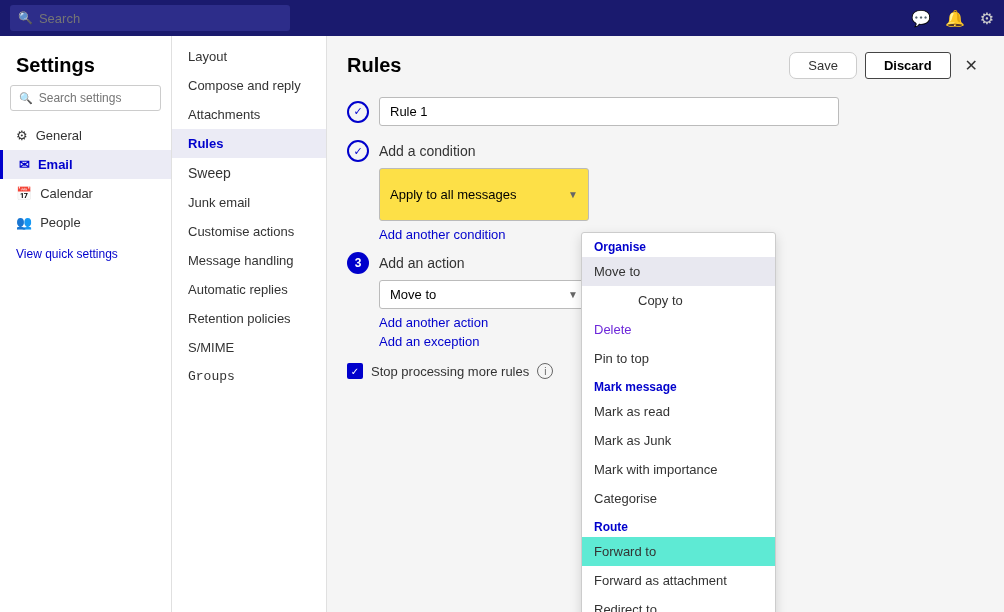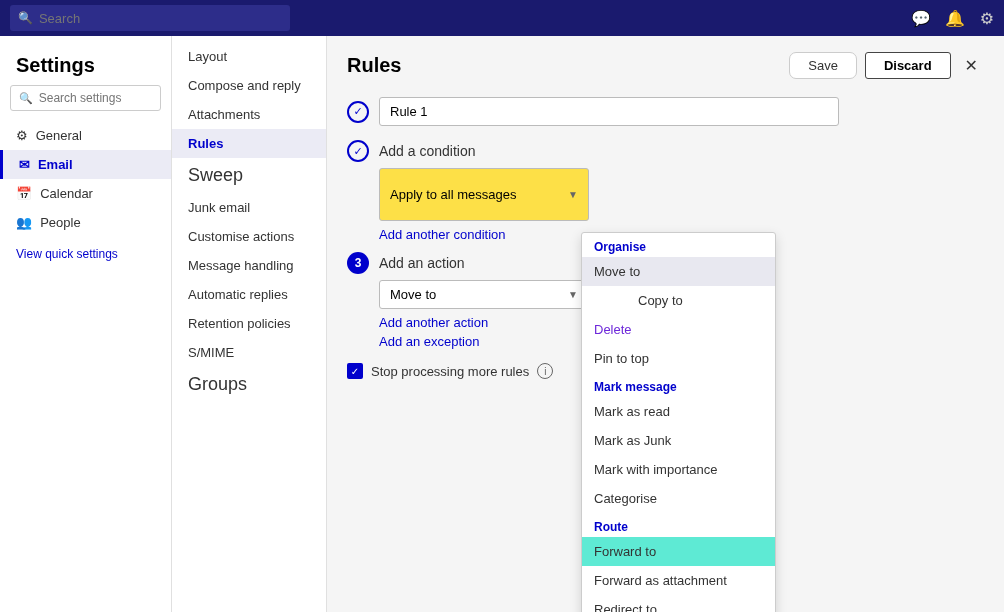--- a/index.html
+++ b/index.html
@@ -47,28 +47,28 @@
     </div>
 
     <div style="color:#0000cc;font-size:12px;padding:10px 16px;cursor:pointer;">View quick settings</div>
   </div>
 
   <div style="width:155px;background:#fff;border-right:1px solid #e0e0e0;display:flex;flex-direction:column;padding-top:6px;flex-shrink:0;">
     <div style="padding:7px 16px;cursor:pointer;font-size:13px;color:#333;">Layout</div>
     <div style="padding:7px 16px;cursor:pointer;font-size:13px;color:#333;">Compose and reply</div>
     <div style="padding:7px 16px;cursor:pointer;font-size:13px;color:#333;">Attachments</div>
     <div style="padding:7px 16px;cursor:pointer;font-size:13px;color:#0000cc;font-weight:600;background:#ebebf5;">Rules</div>
-    <div style="padding:7px 16px;cursor:pointer;font-size:18px;color:#333;">Sweep</div>
+    <div style="padding:7px 16px;cursor:pointer;font-size:14px;color:#333;">Sweep</div>
     <div style="padding:7px 16px;cursor:pointer;font-size:13px;color:#333;">Junk email</div>
     <div style="padding:7px 16px;cursor:pointer;font-size:13px;color:#333;">Customise actions</div>
     <div style="padding:7px 16px;cursor:pointer;font-size:13px;color:#333;">Message handling</div>
     <div style="padding:7px 16px;cursor:pointer;font-size:13px;color:#333;">Automatic replies</div>
     <div style="padding:7px 16px;cursor:pointer;font-size:13px;color:#333;">Retention policies</div>
     <div style="padding:7px 16px;cursor:pointer;font-size:13px;color:#333;">S/MIME</div>
-    <div style="padding:7px 16px;cursor:pointer;font-size:18px;color:#333;">Groups</div>
+    <div style="padding:7px 16px;cursor:pointer;font-size:13px;color:#333;font-family:Liberation Mono, monospace;">Groups</div>
   </div>
 
   <div style="flex:1;background:#f5f5f5;padding:16px 20px;position:relative;overflow:hidden;">
 
     <div style="display:flex;align-items:center;justify-content:space-between;margin-bottom:18px;">
       <span style="font-size:20px;font-weight:600;color:#000;">Rules</span>
       <div style="display:flex;align-items:center;gap:8px;">
         <button style="padding:5px 18px;border:1px solid #ccc;background:#fff;border-radius:7px;cursor:pointer;font-size:13px;color:#333;">Save</button>
         <button style="padding:5px 18px;border:1px solid #444;background:#fff;border-radius:3px;cursor:pointer;font-size:13px;font-weight:600;">Discard</button>
         <button style="background:none;border:none;cursor:pointer;font-size:16px;padding:2px 6px;color:#333;">✕</button>

